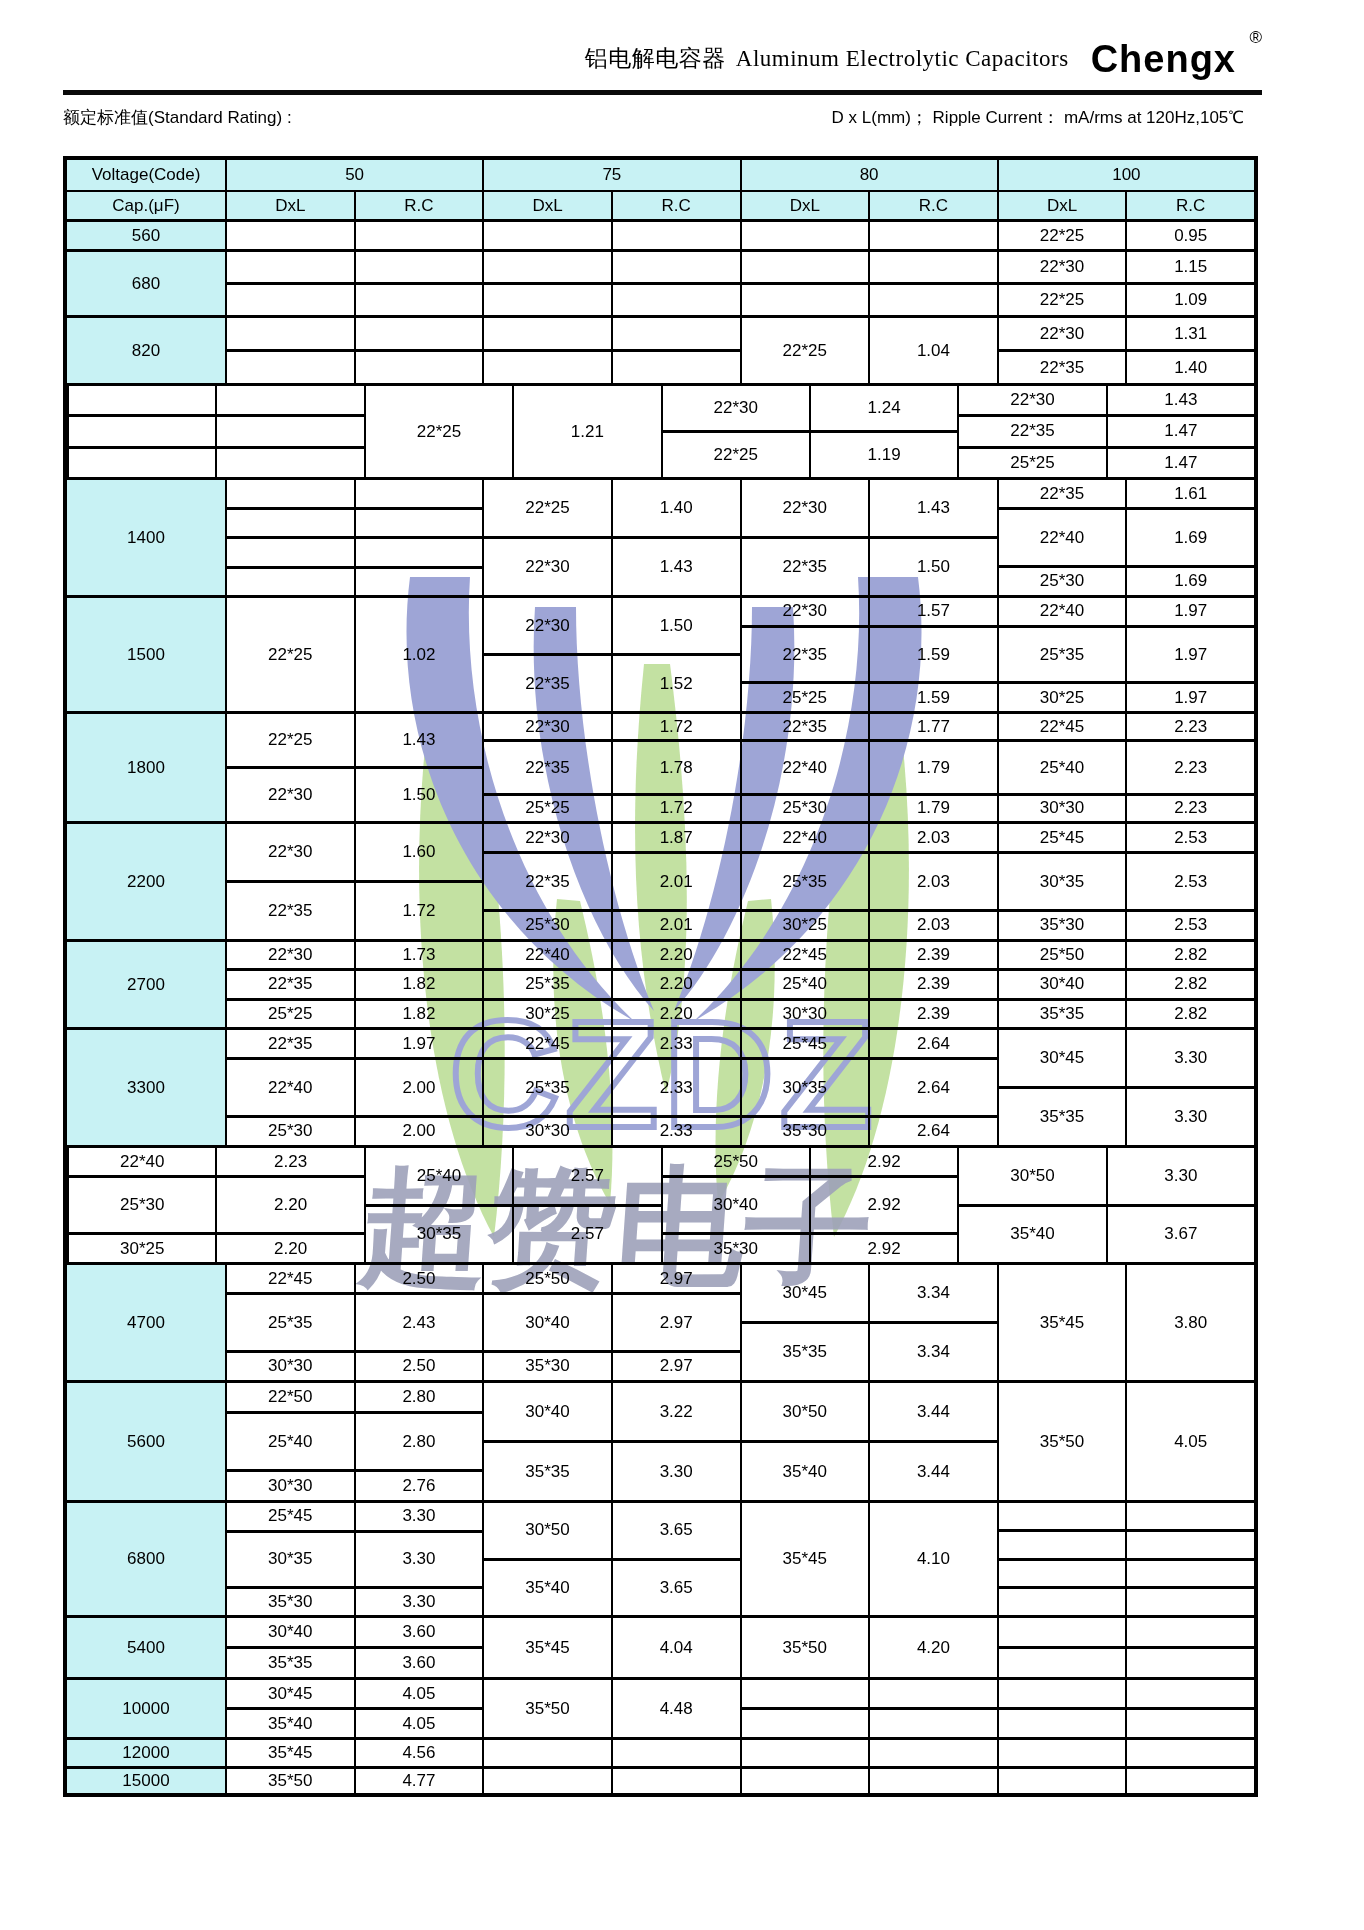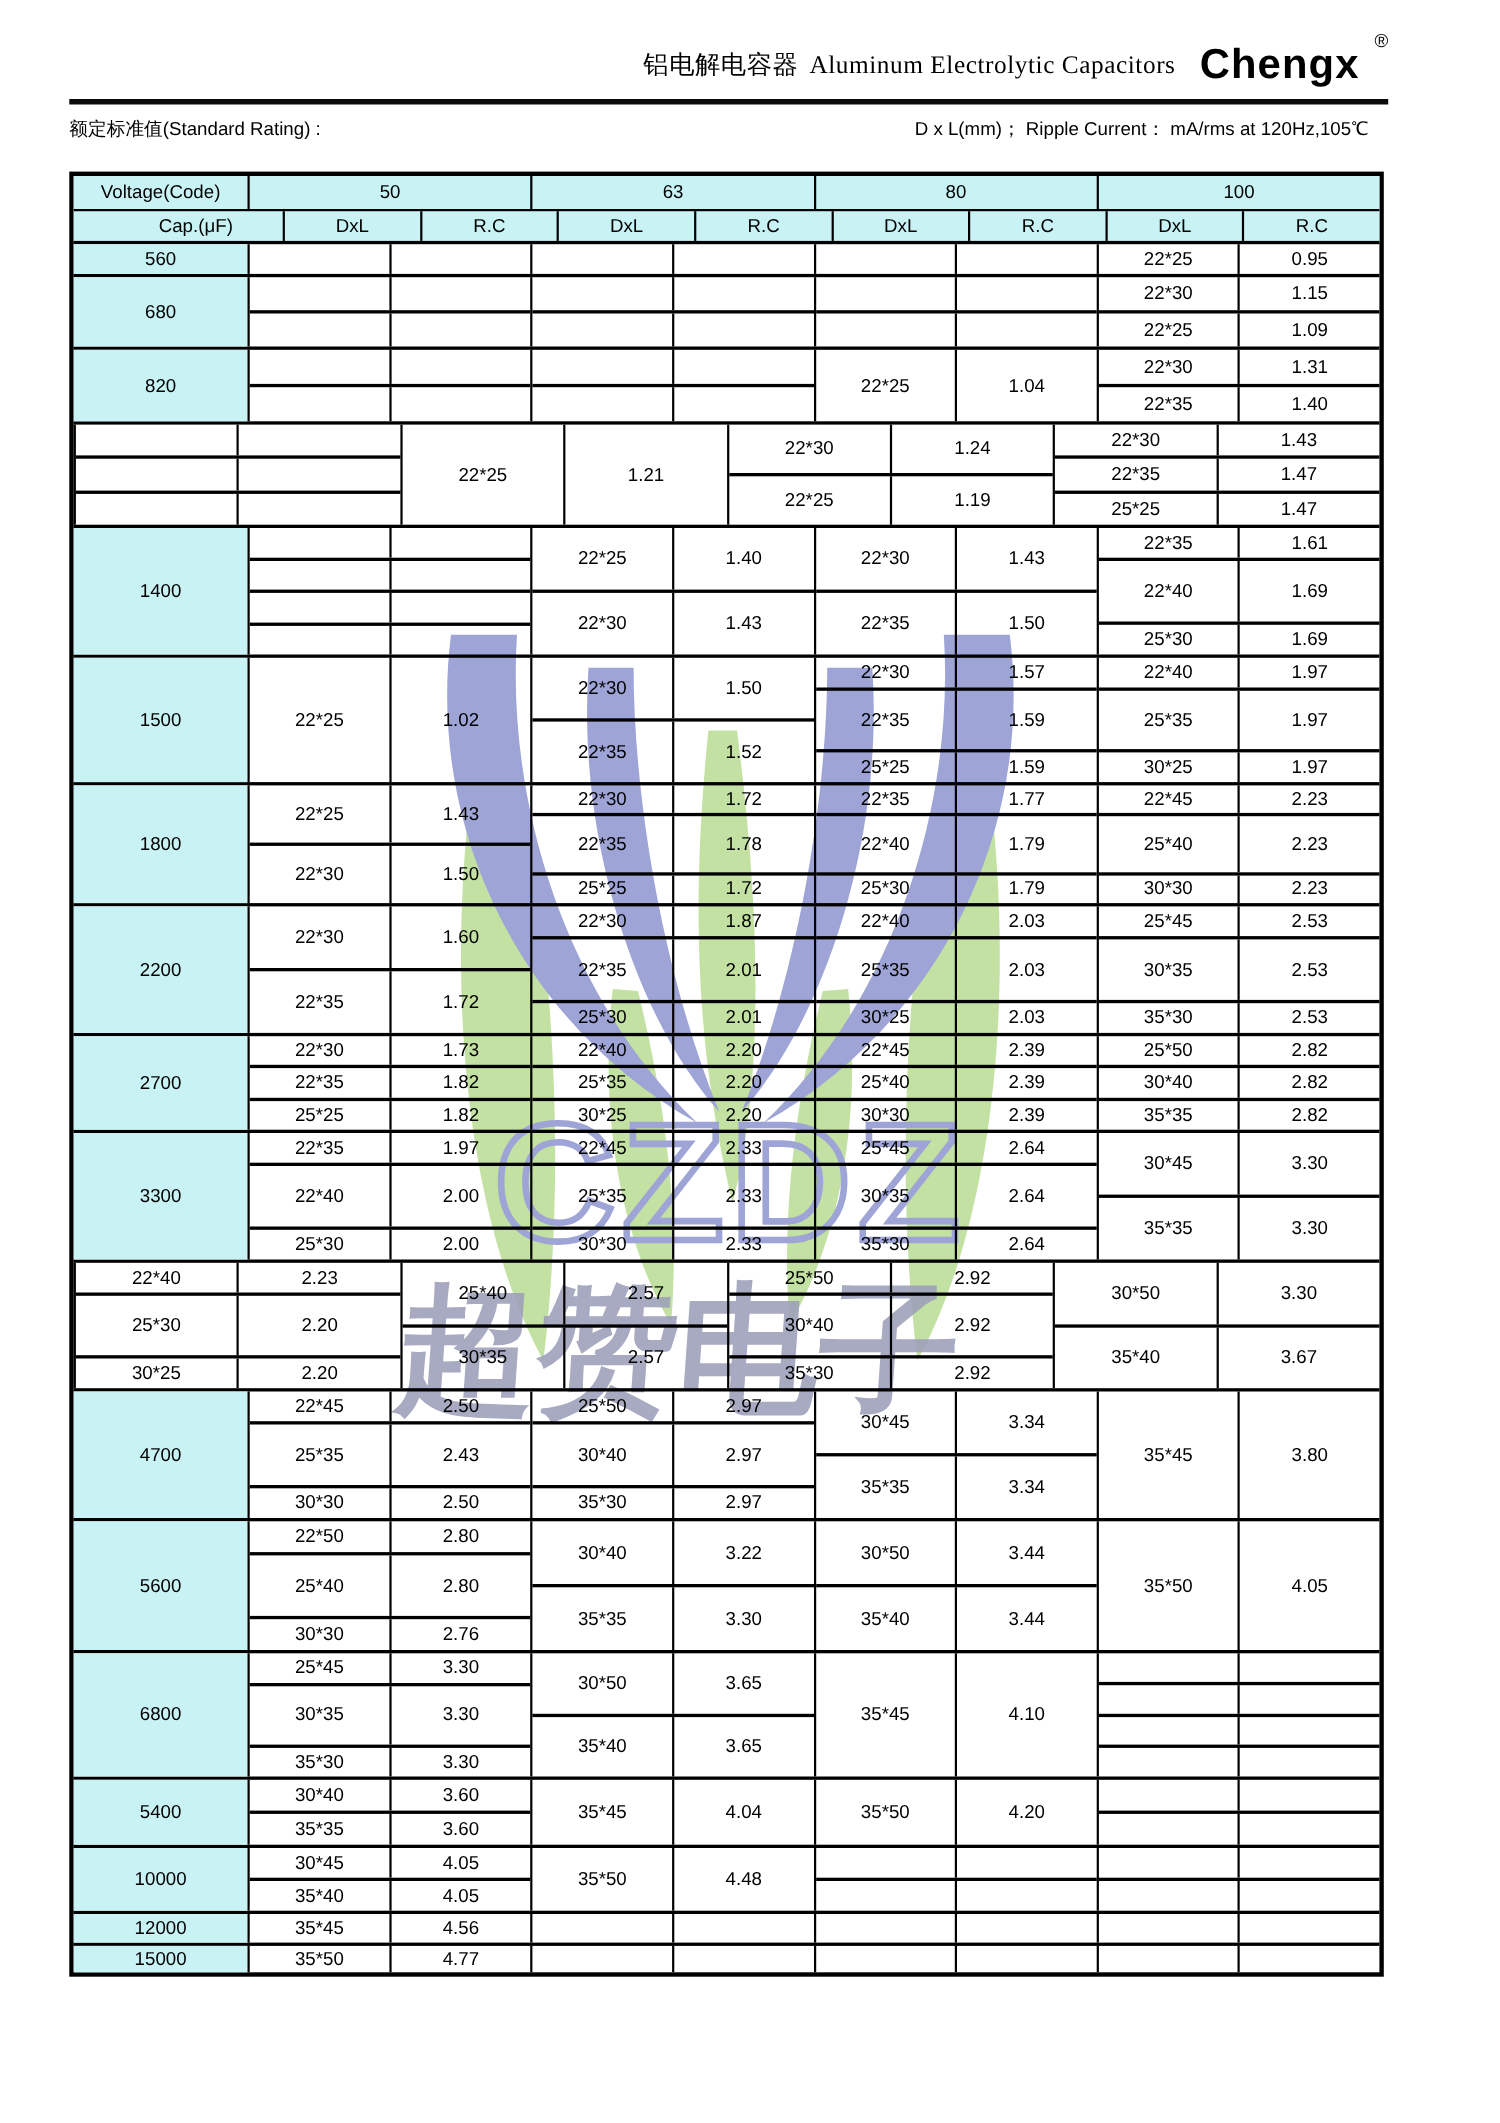--- a/index.html
+++ b/index.html
@@ -25,21 +25,21 @@
     display:flex; justify-content:space-between; font-size:17px; z-index:2;
   }
   
   .wm{ position:absolute; left:352px; top:548px; width:624px; height:812px; z-index:1; opacity:.85; }
   
   .tbl{
     position:absolute; top:156px; left:63px; width:1195px;
     border:4px solid #000; z-index:2; font-size:17px;
   }
   .hrow{ display:flex; background:#c8f2f4; height:30px; }
-  .hrow.second{ border-top:2px solid #000; height:29px;padding-left:32px; }
+  .hrow.second{ border-top:2px solid #000; height:29px; }
   .hcell{ display:flex; align-items:center; justify-content:center; border-left:2px solid #000; }
   .hcell:first-child{ border-left:none; }
   .w-cap{ flex:0 0 158px; }
   .w-grp{ flex:2 1 0; }
   .w-sub{ flex:1 1 0; }
   .band{ display:flex; border-top:3px solid #000; }
   .cap-cell{
     flex:0 0 158px; background:#c8f2f4;
     display:flex; align-items:center; justify-content:center;
   }
@@ -94,21 +94,21 @@
 
   <div class="subtitle-row">
     <span>额定标准值(Standard Rating) :</span>
     <span>D x L(mm)； Ripple Current： mA/rms at 120Hz,105℃</span>
   </div>
 
   <div class="tbl">
     <div class="hrow">
       <div class="hcell w-cap">Voltage(Code)</div>
       <div class="hcell w-grp">50</div>
-      <div class="hcell w-grp">63</div>
+      <div class="hcell w-grp">75</div>
       <div class="hcell w-grp">80</div>
       <div class="hcell w-grp">100</div>
     </div>
     <div class="hrow second">
       <div class="hcell w-cap">Cap.(μF)</div>
       <div class="hcell w-sub">DxL</div>
       <div class="hcell w-sub">R.C</div>
       <div class="hcell w-sub">DxL</div>
       <div class="hcell w-sub">R.C</div>
       <div class="hcell w-sub">DxL</div>

